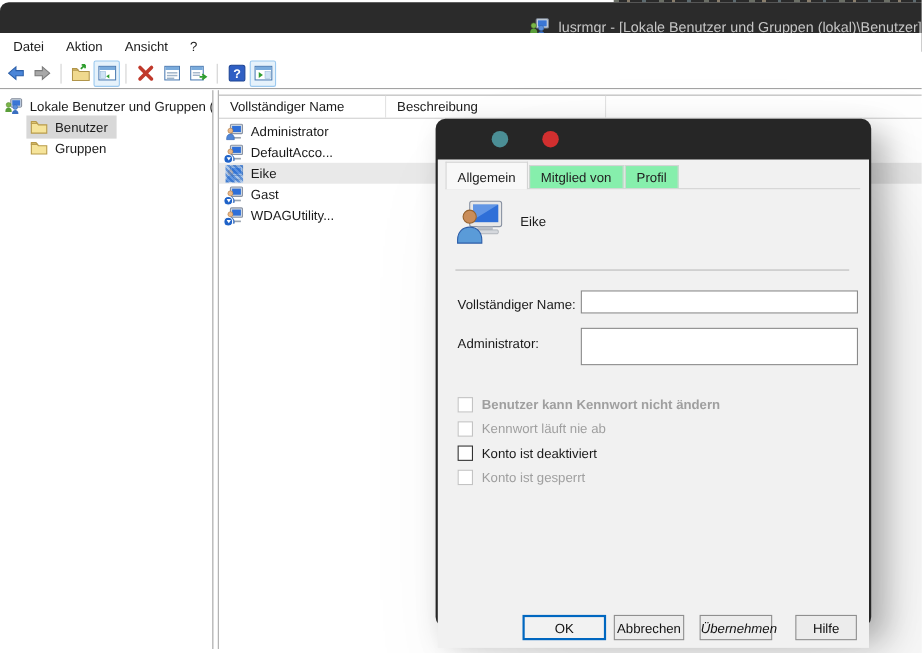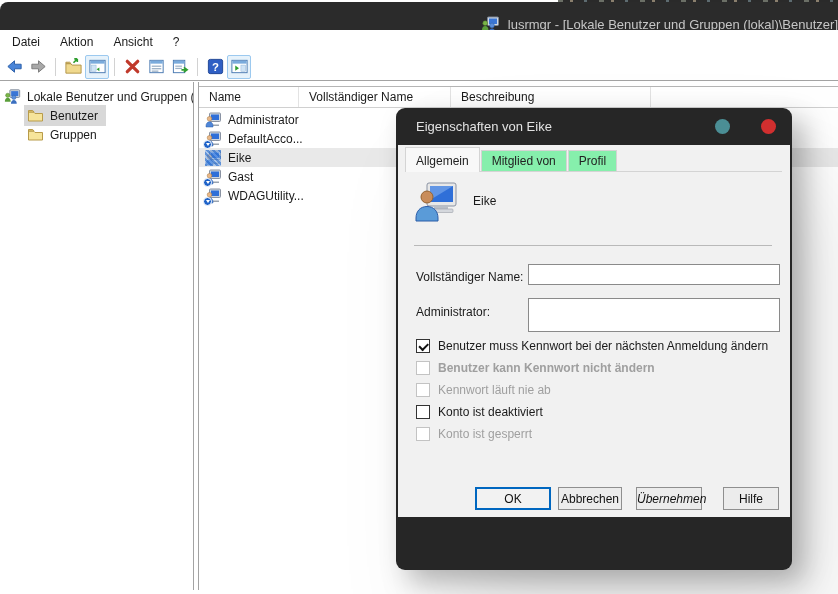--- a/index.html
+++ b/index.html
@@ -63,21 +63,21 @@
 
   
   .dialog { position:absolute; left:396px; top:108px; width:396px; height:462px;
     background:#262626; border-radius:9px; padding:0 2px 8px 2px; z-index:10;
     box-shadow:12px 12px 28px rgba(0,0,0,.28), 45px 60px 110px rgba(0,0,0,.10); }
   .dlg-titlebar { height:37px; display:flex; align-items:center; padding:0 14px 0 18px; }
   .dlg-title { color:#e2e2e2; font-size:13px; flex:1; }
   .dlg-circle { width:15px; height:15px; border-radius:50%; margin-left:31px; }
   .circle-min { background:#4b8e95; }
   .circle-close { background:#d12f2f; }
-  .dlg-client { position:relative; background:#f1f1f1; height:372px; }
+  .dlg-client { position:relative; background:#f1f1f1; height:444px; }
 
   .tabs { position:absolute; top:2px; left:7px; right:8px; height:25px;
     border-bottom:1px solid #d4d4d4; display:flex; align-items:flex-end; }
   .tab { font-size:12px; padding:3px 10px 4px 10px; border:1px solid #d4d4d4; border-bottom:none;
     background:#86efac; color:#222; margin-right:1px; height:21px; }
   .tab.st-active { background:#f8f8f8; height:25px; padding-top:6px; position:relative; top:1px; }
 
   .tab-page { position:absolute; top:27px; left:7px; right:8px; bottom:0; }
   .user-head { position:absolute; top:8px; left:9px; right:10px; height:50px; }
   .user-big-icon { position:absolute; left:0; top:0; width:44px; height:44px; }
@@ -236,21 +236,20 @@
         </svg>
       </span>
       <span class="tree-label">Gruppen</span>
     </span>
   </div>
 </div>
 <div class="splitter"></div>
 
 <div class="list-pane">
   <div class="list-header">
-    <span class="col col-name">Name</span>
     <span class="col col-full">Vollständiger Name</span>
     <span class="col col-desc">Beschreibung</span>
     <span class="col col-rest"></span>
   </div>
   <div class="list-rows">
     <div class="row">
       <span class="icon-wrap">
         <svg viewBox="0 0 16 16">
             <rect x="4.5" y="1" width="11" height="8.5" rx="1" fill="#cdd6e0" stroke="#8a93a3"></rect>
             <rect x="6" y="2.5" width="8" height="5.5" fill="#2f6fd8"></rect>
@@ -312,21 +311,20 @@
           </svg>
         <span class="badge"></span>
       </span>
       <span class="row-label">WDAGUtility...</span>
     </div>
   </div>
 </div>
 
 <div class="dialog">
   <div class="dlg-titlebar">
-    <span class="dlg-title">Eigenschaften von Eike</span>
     <span class="dlg-circle circle-min"></span>
     <span class="dlg-circle circle-close"></span>
   </div>
   <div class="dlg-client">
     <div class="tabs">
       <span class="tab st-active">Allgemein</span>
       <span class="tab">Mitglied von</span>
       <span class="tab">Profil</span>
     </div>
     <div class="tab-page">
@@ -348,24 +346,20 @@
 
       <div class="form-row fr-1">
         <span class="fr-label">Vollständiger Name:</span>
         <input class="form-input" type="text" value="" style="">
       </div>
       <div class="form-row fr-2">
         <span class="fr-label">Administrator:</span>
         <textarea class="form-input" style=""></textarea>
       </div>
 
-      <div class="cb-row cb-1 st-checked">
-        <span class="cb-box"></span>
-        <span class="cb-label">Benutzer muss Kennwort bei der nächsten Anmeldung ändern</span>
-      </div>
       <div class="cb-row cb-2 st-disabled">
         <span class="cb-box"></span>
         <span class="cb-label">Benutzer kann Kennwort nicht ändern</span>
       </div>
       <div class="cb-row cb-3 st-disabled">
         <span class="cb-box"></span>
         <span class="cb-label">Kennwort läuft nie ab</span>
       </div>
       <div class="cb-row cb-4">
         <span class="cb-box"></span>

